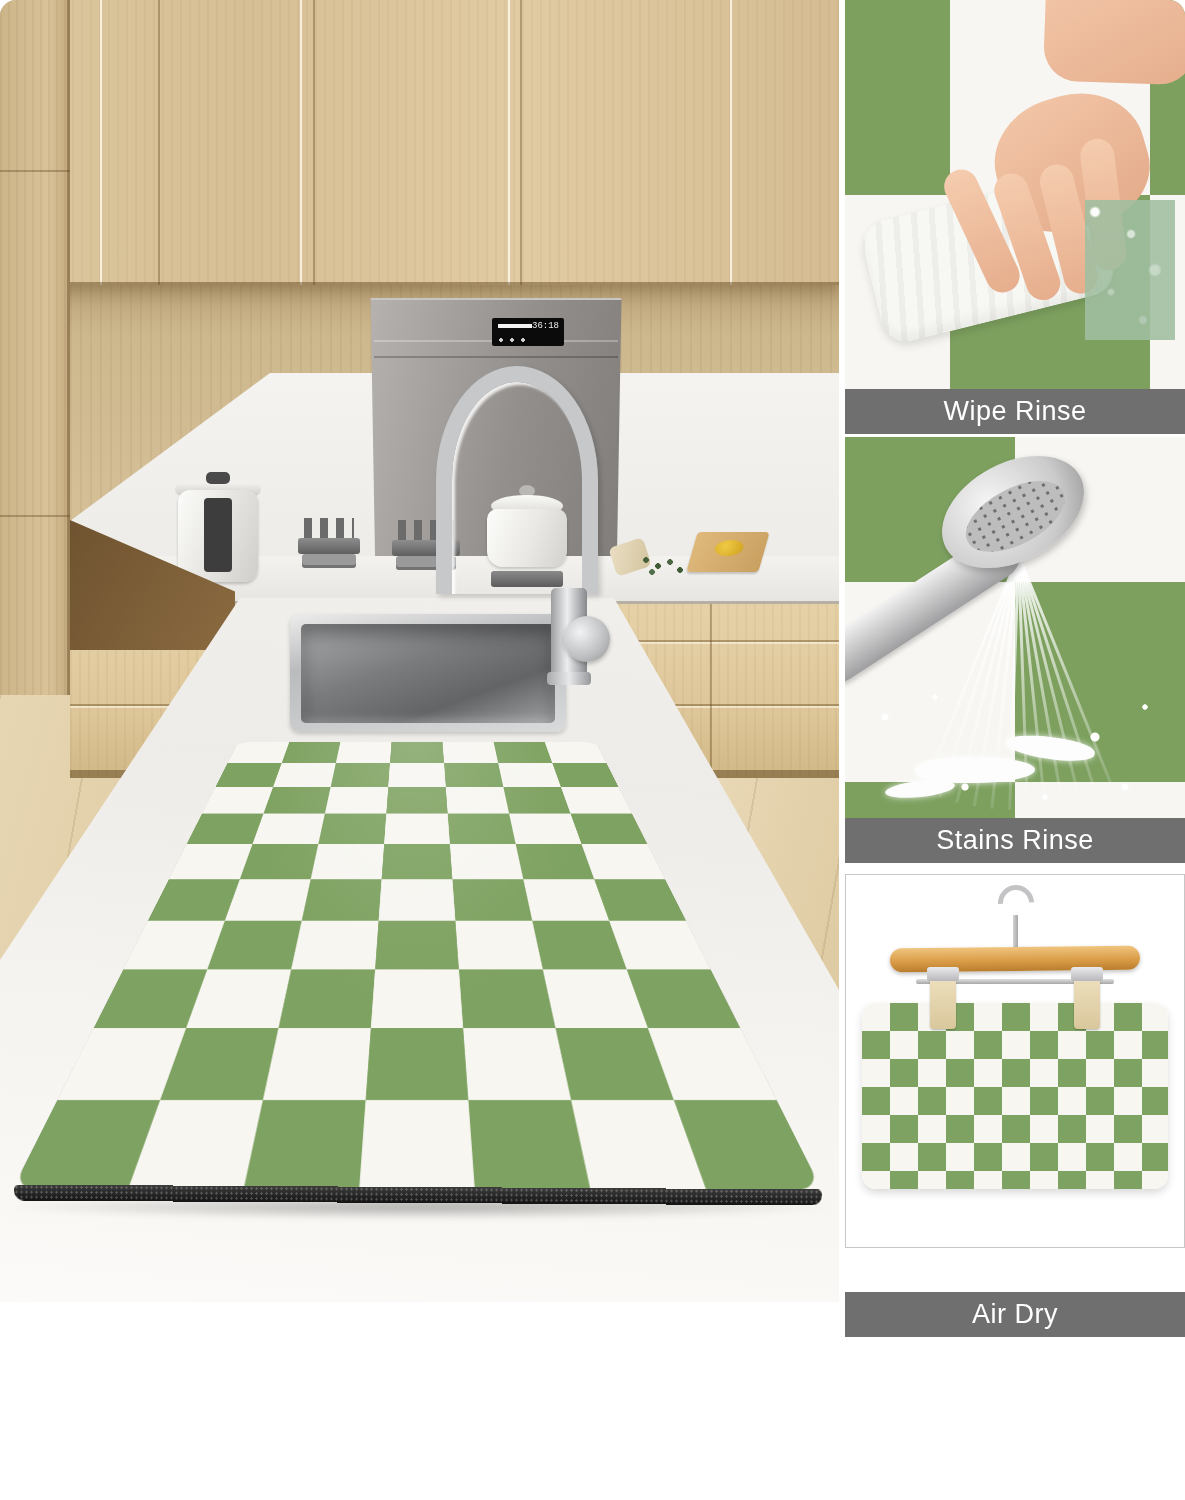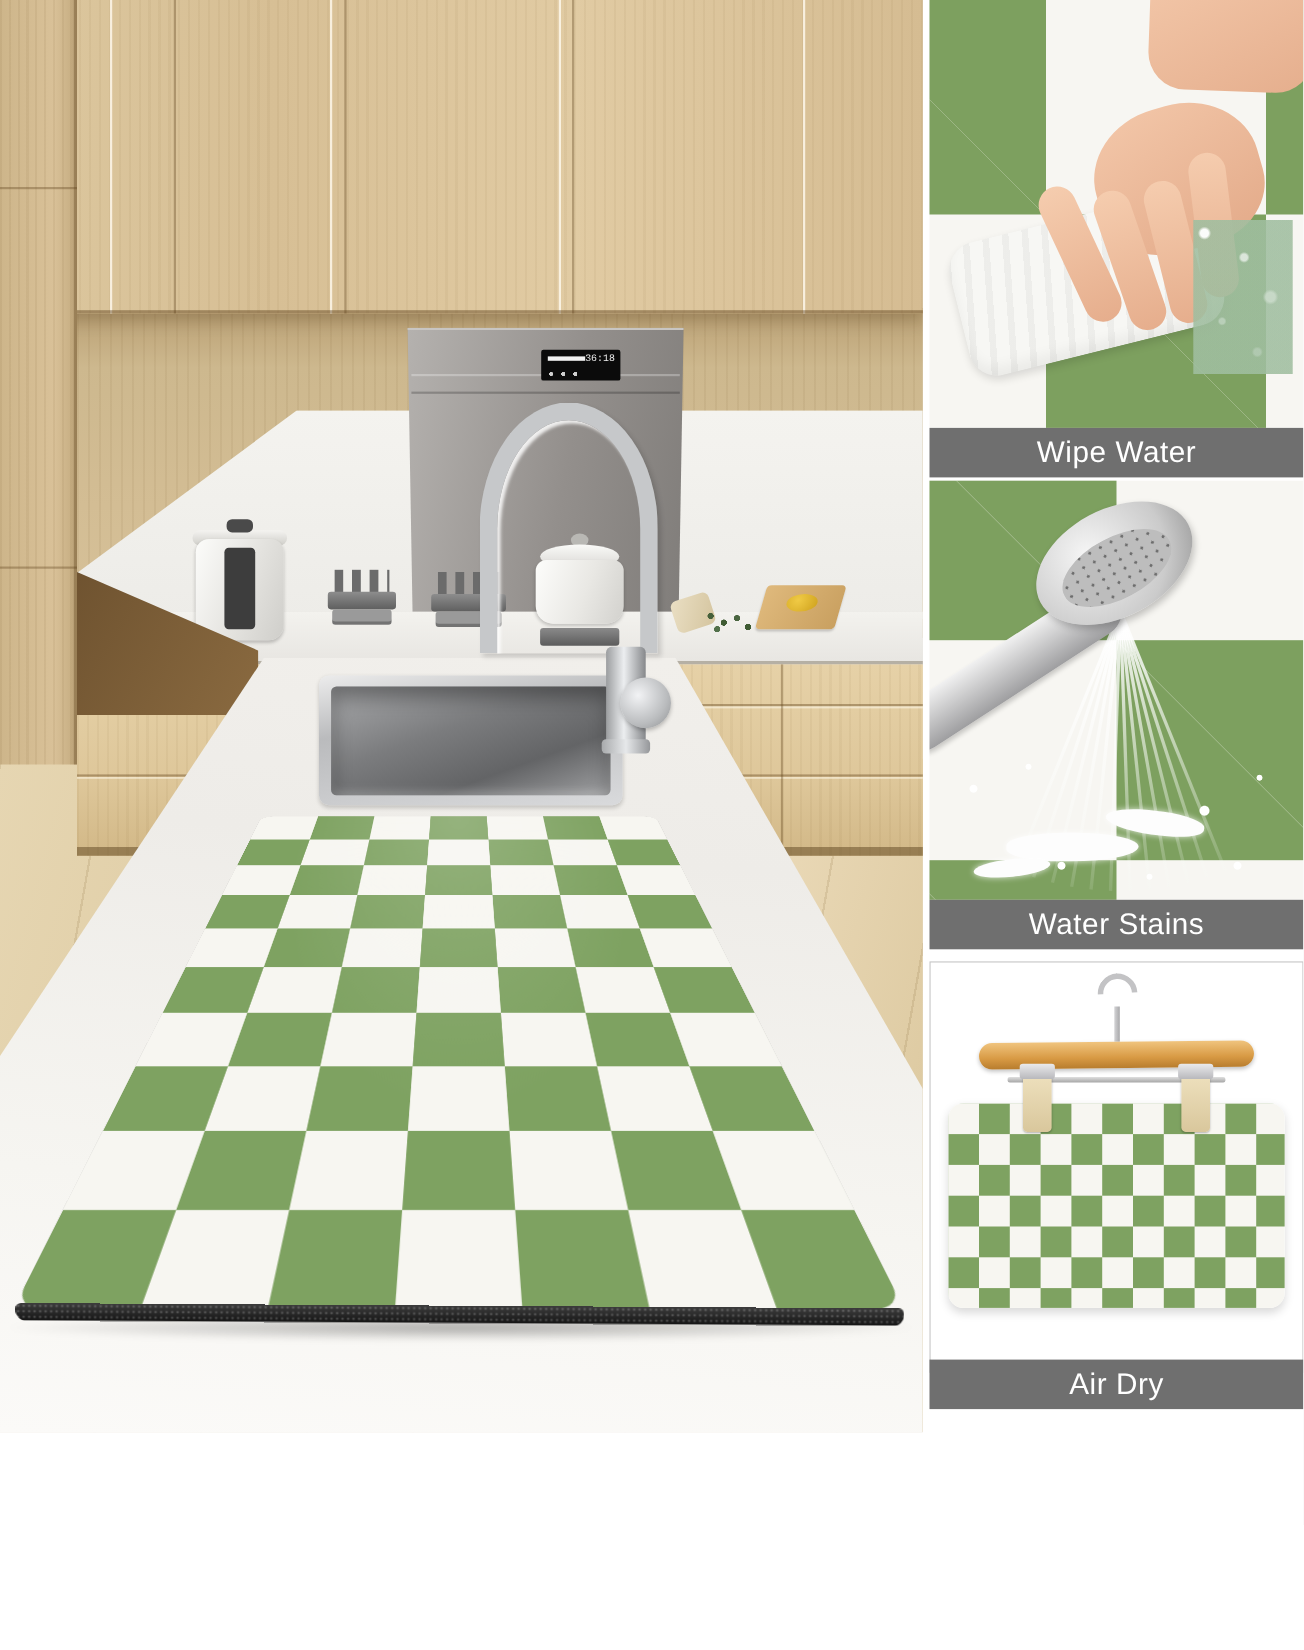--- a/index.html
+++ b/index.html
@@ -1,18 +1,18 @@
 <!DOCTYPE html>
 <html><head>
 <meta charset="utf-8">
 <style>
   html,body{margin:0;padding:0;background:#ffffff;}
   *{box-sizing:border-box;}
   .canvas{position:relative;width:1185px;height:1500px;background:#ffffff;overflow:hidden;
-          font-family:"Liberation Sans",sans-serif;}
+          font-family:"Liberation Sans",sans-serif;border-radius:16px;}
 
   
   .main-photo{position:absolute;left:0;top:0;width:839px;height:1302px;overflow:hidden;background:#e9e6e0;}
 
   .wood{background:
       repeating-linear-gradient(90deg,rgba(120,90,40,.06) 0 2px,rgba(255,255,255,0) 2px 9px),
       linear-gradient(90deg,#dcc79e,#d7bf95 30%,#e1cba3 62%,#d5bc92);}
   .upper-cabinets{position:absolute;left:0;top:0;width:839px;height:285px;z-index:3;
       box-shadow:0 7px 14px rgba(60,40,10,.25);}
   .seam{position:absolute;top:0;bottom:0;width:2px;background:rgba(92,64,25,.35);}
@@ -141,21 +141,21 @@
   .panel{position:absolute;left:845px;width:340px;overflow:hidden;}
   .diamond-bg{background-color:#f7f6f2;
       background-image:
         linear-gradient(45deg,#7da05f 25%,transparent 25%,transparent 75%,#7da05f 75%),
         linear-gradient(45deg,#7da05f 25%,transparent 25%,transparent 75%,#7da05f 75%);
       background-size:400px 400px;}
   .p1-img{top:0;height:389px;background-position:-95px -205px,105px -5px;}
   .p2-img{top:437px;height:381px;background-position:-30px -255px,170px -55px;}
   .label-bar{position:absolute;left:845px;width:340px;height:45px;background:#6f6f6f;
       display:flex;align-items:center;justify-content:center;color:#ffffff;font-size:27px;letter-spacing:.5px;}
-  .bar1{top:389px;} .bar2{top:818px;} .bar3{top:1236px;}
+  .bar1{top:389px;} .bar2{top:818px;} .bar3{top:1292px;}
 
   
   .cloth{position:absolute;left:24px;top:196px;width:238px;height:124px;border-radius:26px;
       background:repeating-linear-gradient(100deg,rgba(0,0,0,.04) 0 6px,transparent 6px 18px),#f7f7f4;
       transform:rotate(-14deg);box-shadow:0 4px 8px rgba(0,0,0,.12),inset 0 -8px 12px rgba(0,0,0,.05);}
   .hand{position:absolute;left:96px;top:18px;width:260px;height:300px;transform:rotate(-16deg);}
   .arm{position:absolute;left:142px;top:-36px;width:150px;height:120px;border-radius:34px;
       background:linear-gradient(150deg,#f4c9ab,#e7b røde 0);background:linear-gradient(150deg,#f4c9ab,#e5ae8d);transform:rotate(18deg);}
   .palm{position:absolute;left:56px;top:78px;width:152px;height:132px;border-radius:46% 46% 40% 40%;
       background:linear-gradient(160deg,#f3c7a9,#e3aa89);}
@@ -320,21 +320,21 @@
       <div class="arm"></div>
       <div class="palm"></div>
       <div class="finger f1"></div>
       <div class="finger f2"></div>
       <div class="finger f3"></div>
       <div class="finger f4"></div>
     </div>
     <div class="droplets"></div>
   </div>
   <div class="label-bar bar1">
-    <span>Wipe Water</span>
+    <span>Wipe Rinse</span>
   </div>
 
   <div class="panel p2-img diamond-bg">
     <div class="ray r1"></div>
     <div class="ray r2"></div>
     <div class="ray r3"></div>
     <div class="ray r4"></div>
     <div class="ray r5"></div>
     <div class="ray r6"></div>
     <div class="ray r7"></div>
@@ -346,21 +346,21 @@
     <div class="sh-handle"></div>
     <div class="sh-head">
       <div class="sh-face"></div>
     </div>
     <div class="splash-blob sb1"></div>
     <div class="splash-blob sb2"></div>
     <div class="splash-blob sb3"></div>
     <div class="splash-dots"></div>
   </div>
   <div class="label-bar bar2">
-    <span>Water Stains</span>
+    <span>Stains Rinse</span>
   </div>
 
   <div class="panel panel3">
     <div class="hook"></div>
     <div class="hook-stem"></div>
     <div class="hanger-bar"></div>
     <div class="hanger-rail"></div>
     <div class="clip clip-l"></div>
     <div class="clip clip-r"></div>
     <div class="mini-mat"></div>

